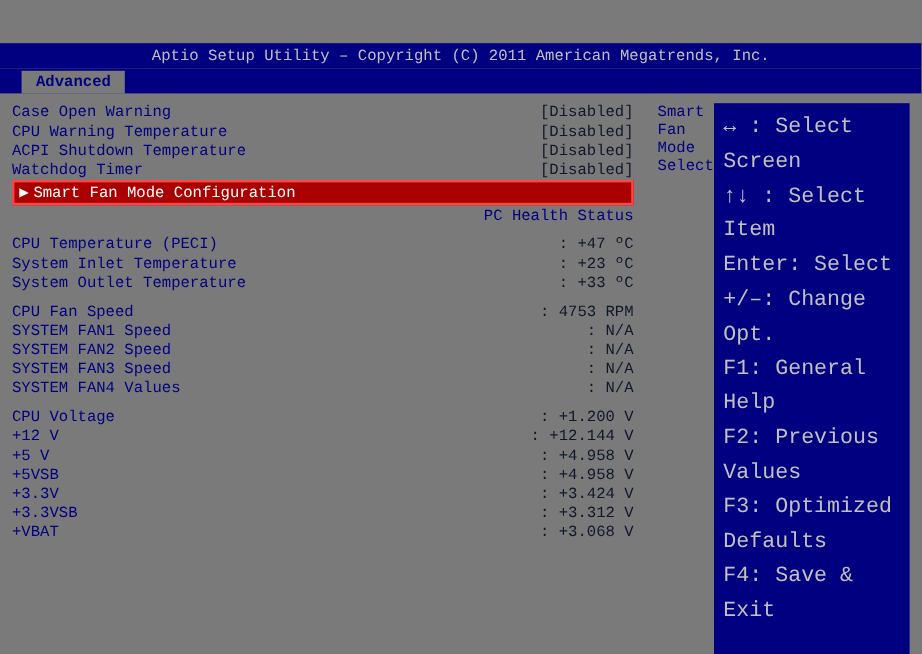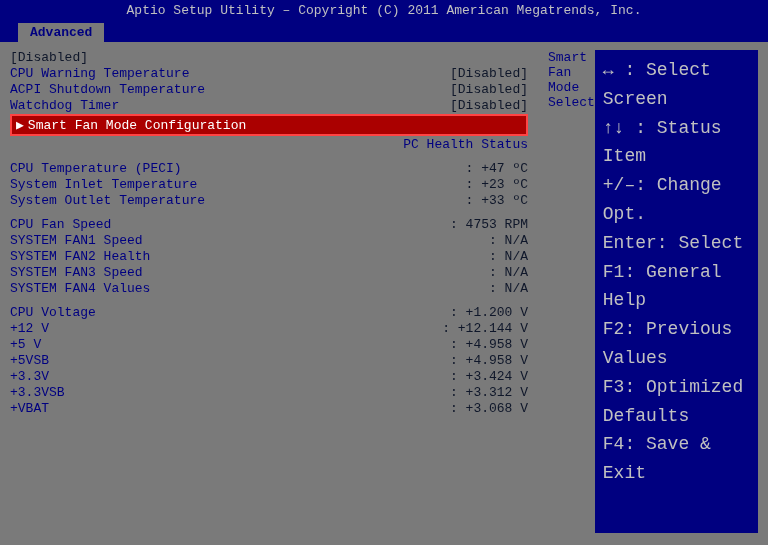--- a/index.html
+++ b/index.html
@@ -10,20 +10,21 @@
       font-family: 'Courier New', Courier, monospace;
       font-size: 13px;
       overflow: hidden;
     }
     #title-bar {
       background: #000080;
       color: #c0c0c0;
       text-align: center;
       padding: 3px 0;
       font-size: 13px;
+      margin-top: 36px;
     }
     #tab-bar {
       background: #000080;
       padding: 2px 0 0 14px;
     }
     .tab {
       display: inline-block;
       background: #7a7a7a;
       color: #000080;
       padding: 2px 12px;
@@ -104,20 +105,21 @@
   <span>Aptio Setup Utility – Copyright (C) 2011 American Megatrends, Inc.</span>
 </div>
 <div id="tab-bar">
   <span class="tab">Advanced</span>
 </div>
 <div id="main">
   <div id="left-panel">
 
     <div id="top-menu">
         <div class="menu-item">
+          <span class="label">Case Open Warning</span>
           <span class="value">[Disabled]</span>
         </div>
         <div class="menu-item">
           <span class="label">CPU Warning Temperature</span>
           <span class="value">[Disabled]</span>
         </div>
         <div class="menu-item">
           <span class="label">ACPI Shutdown Temperature</span>
           <span class="value">[Disabled]</span>
         </div>
@@ -154,21 +156,21 @@
     <div id="fan-items">
         <div class="menu-item">
           <span class="label">CPU Fan Speed</span>
           <span class="value">: 4753 RPM</span>
         </div>
         <div class="menu-item">
           <span class="label">SYSTEM FAN1 Speed</span>
           <span class="value">: N/A</span>
         </div>
         <div class="menu-item">
-          <span class="label">SYSTEM FAN2 Health</span>
+          <span class="label">SYSTEM FAN2 Speed</span>
           <span class="value">: N/A</span>
         </div>
         <div class="menu-item">
           <span class="label">SYSTEM FAN3 Speed</span>
           <span class="value">: N/A</span>
         </div>
         <div class="menu-item">
           <span class="label">SYSTEM FAN4 Values</span>
           <span class="value">: N/A</span>
         </div>
@@ -206,22 +208,22 @@
         </div>
       </div>
   </div>
   <div id="right-panel">
     <div id="info-top">
       <div class="right-title">Smart Fan Mode Select</div>
 
     </div>
     <div id="keys-box">
     <div>↔ : Select Screen</div>
-        <div>↑↓ : Status Item</div>
+        <div>↑↓ : Select Item</div>
+        <div>Enter: Select</div>
         <div>+/–: Change Opt.</div>
-        <div>Enter: Select</div>
         <div>F1: General Help</div>
         <div>F2: Previous Values</div>
         <div>F3: Optimized Defaults</div>
         <div>F4: Save &amp; Exit</div>
       </div>
   </div>
 </div>
 
 </body></html>

